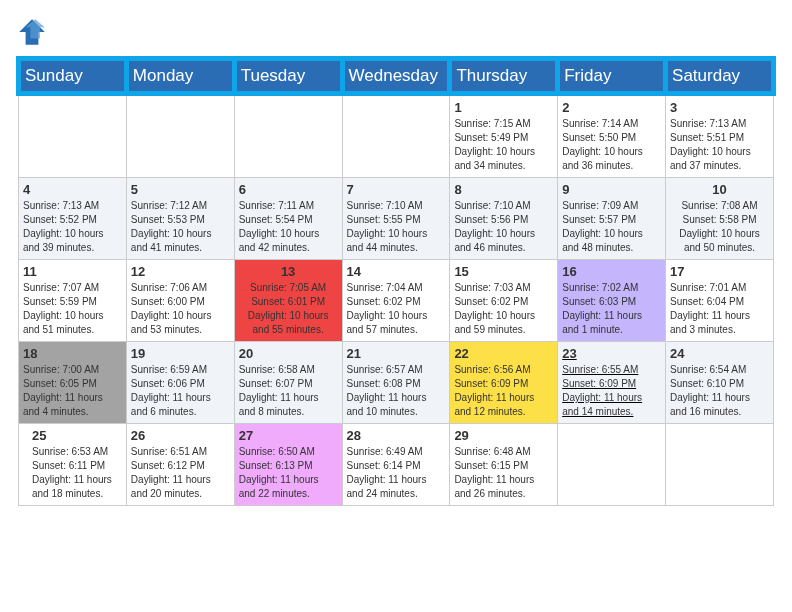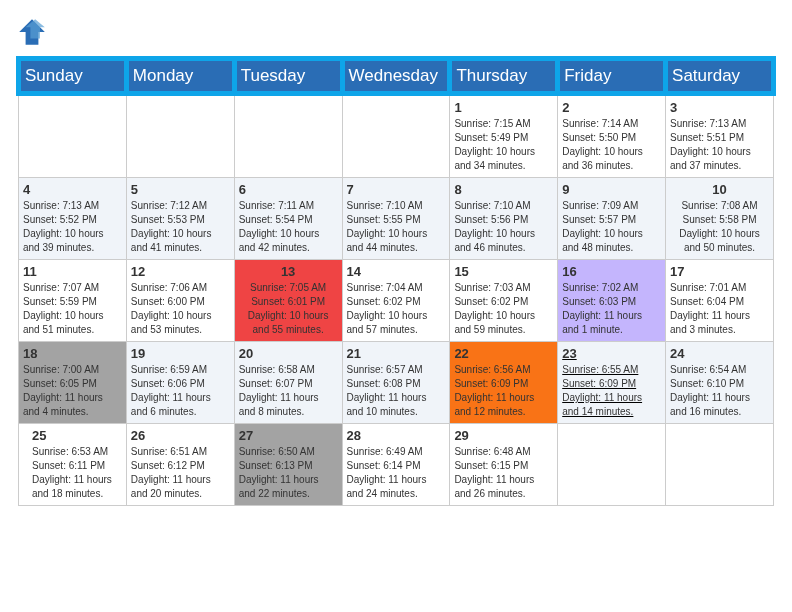--- a/index.html
+++ b/index.html
@@ -219,21 +219,21 @@
           <div class="day-info">Sunrise: 6:59 AM<br>Sunset: 6:06 PM<br>Daylight: 11 hours<br>and 6 minutes.</div>
         </td>
         <td style="background: rgb(240, 244, 249);">
           <div class="day-number">20</div>
           <div class="day-info">Sunrise: 6:58 AM<br>Sunset: 6:07 PM<br>Daylight: 11 hours<br>and 8 minutes.</div>
         </td>
         <td style="background: rgb(240, 244, 249);">
           <div class="day-number">21</div>
           <div class="day-info">Sunrise: 6:57 AM<br>Sunset: 6:08 PM<br>Daylight: 11 hours<br>and 10 minutes.</div>
         </td>
-        <td style="background: #f97316; margin-left: 41px;">
+        <td style="background: #fde047; margin-left: 41px;">
           <div class="day-number">22</div>
           <div class="day-info">Sunrise: 6:56 AM<br>Sunset: 6:09 PM<br>Daylight: 11 hours<br>and 12 minutes.</div>
         </td>
         <td style="background: rgb(240, 244, 249); text-decoration: underline;">
           <div class="day-number">23</div>
           <div class="day-info">Sunrise: 6:55 AM<br>Sunset: 6:09 PM<br>Daylight: 11 hours<br>and 14 minutes.</div>
         </td>
         <td style="background: rgb(240, 244, 249);">
           <div class="day-number">24</div>
           <div class="day-info">Sunrise: 6:54 AM<br>Sunset: 6:10 PM<br>Daylight: 11 hours<br>and 16 minutes.</div>
@@ -241,21 +241,21 @@
       </tr>
       <tr class="row-odd">
         <td style="background: rgb(255, 255, 255); padding-left: 13px;">
           <div class="day-number">25</div>
           <div class="day-info">Sunrise: 6:53 AM<br>Sunset: 6:11 PM<br>Daylight: 11 hours<br>and 18 minutes.</div>
         </td>
         <td style="background: rgb(255, 255, 255);">
           <div class="day-number">26</div>
           <div class="day-info">Sunrise: 6:51 AM<br>Sunset: 6:12 PM<br>Daylight: 11 hours<br>and 20 minutes.</div>
         </td>
-        <td style="background: #a3a3a3;">
+        <td style="background: #f0abfc;">
           <div class="day-number">27</div>
           <div class="day-info">Sunrise: 6:50 AM<br>Sunset: 6:13 PM<br>Daylight: 11 hours<br>and 22 minutes.</div>
         </td>
         <td style="background: rgb(255, 255, 255);">
           <div class="day-number">28</div>
           <div class="day-info">Sunrise: 6:49 AM<br>Sunset: 6:14 PM<br>Daylight: 11 hours<br>and 24 minutes.</div>
         </td>
         <td style="background: rgb(255, 255, 255);">
           <div class="day-number">29</div>
           <div class="day-info">Sunrise: 6:48 AM<br>Sunset: 6:15 PM<br>Daylight: 11 hours<br>and 26 minutes.</div>

